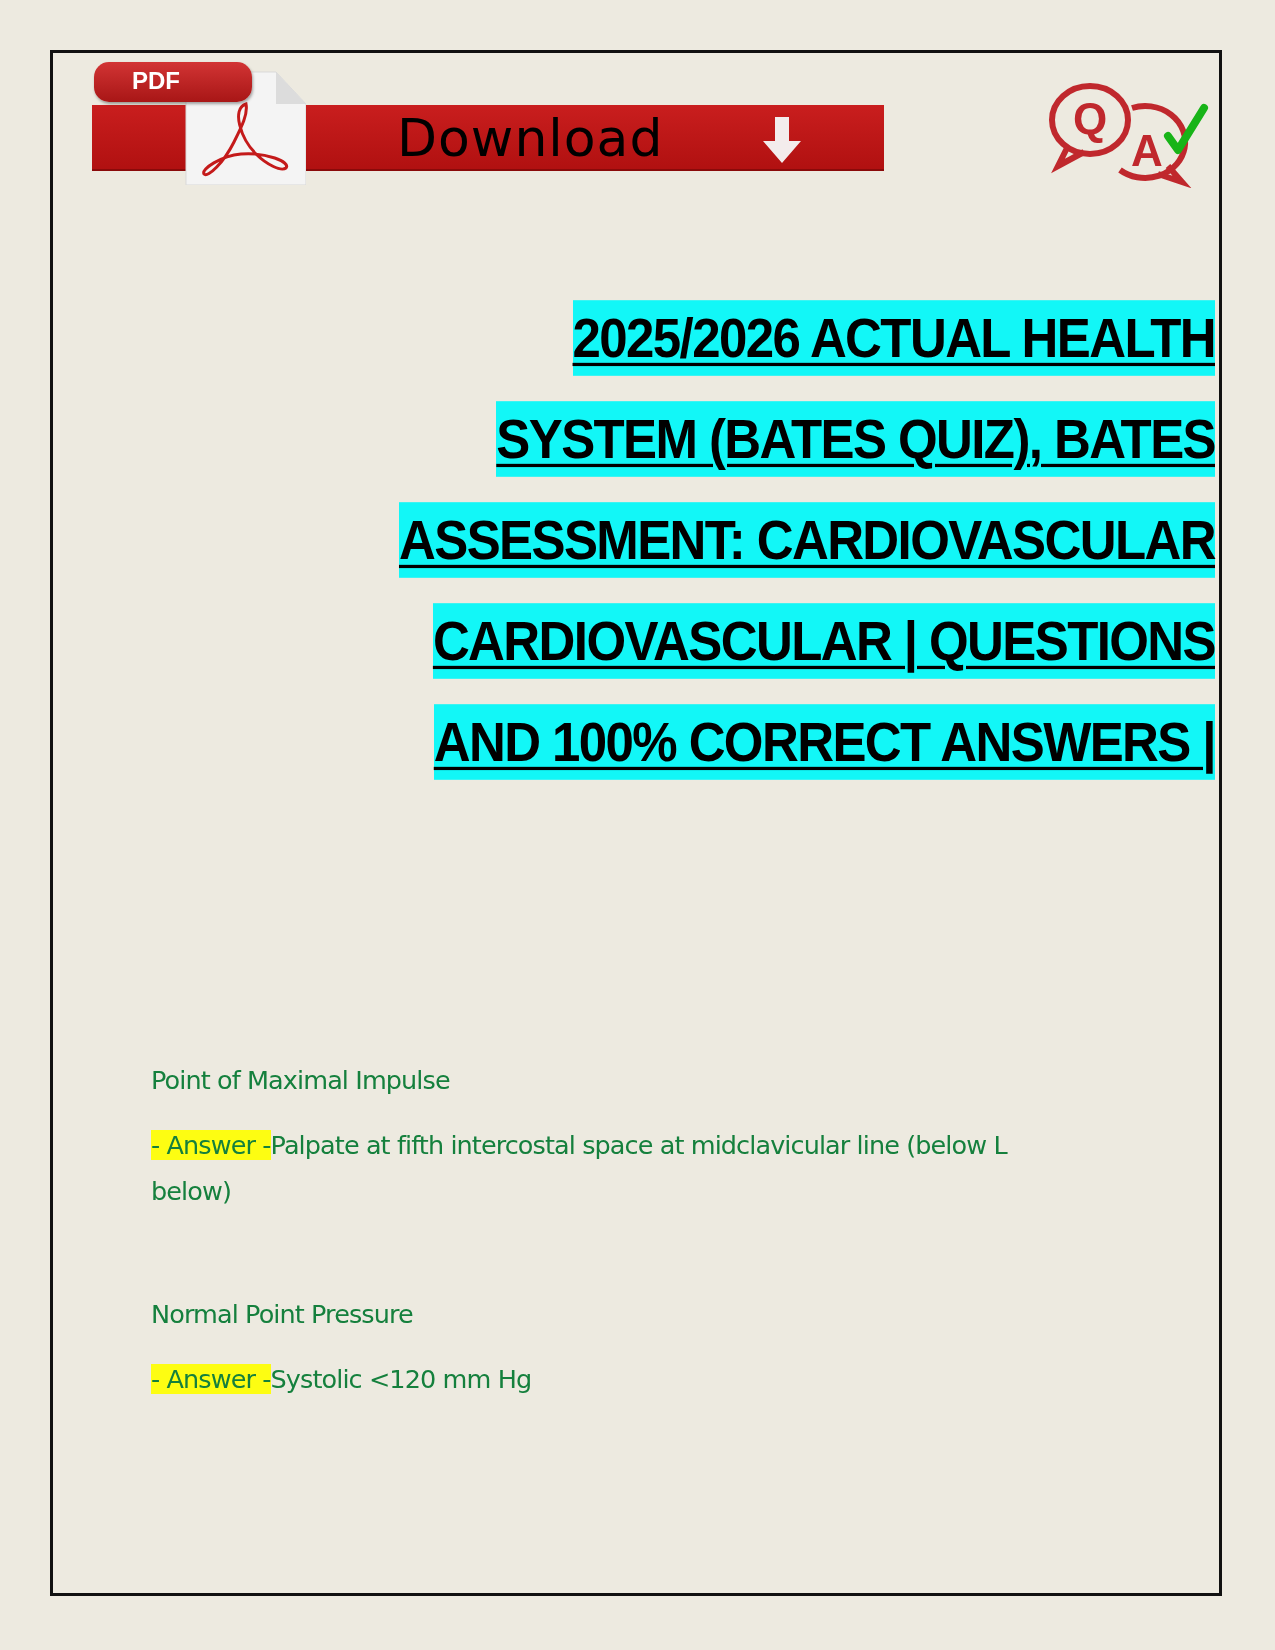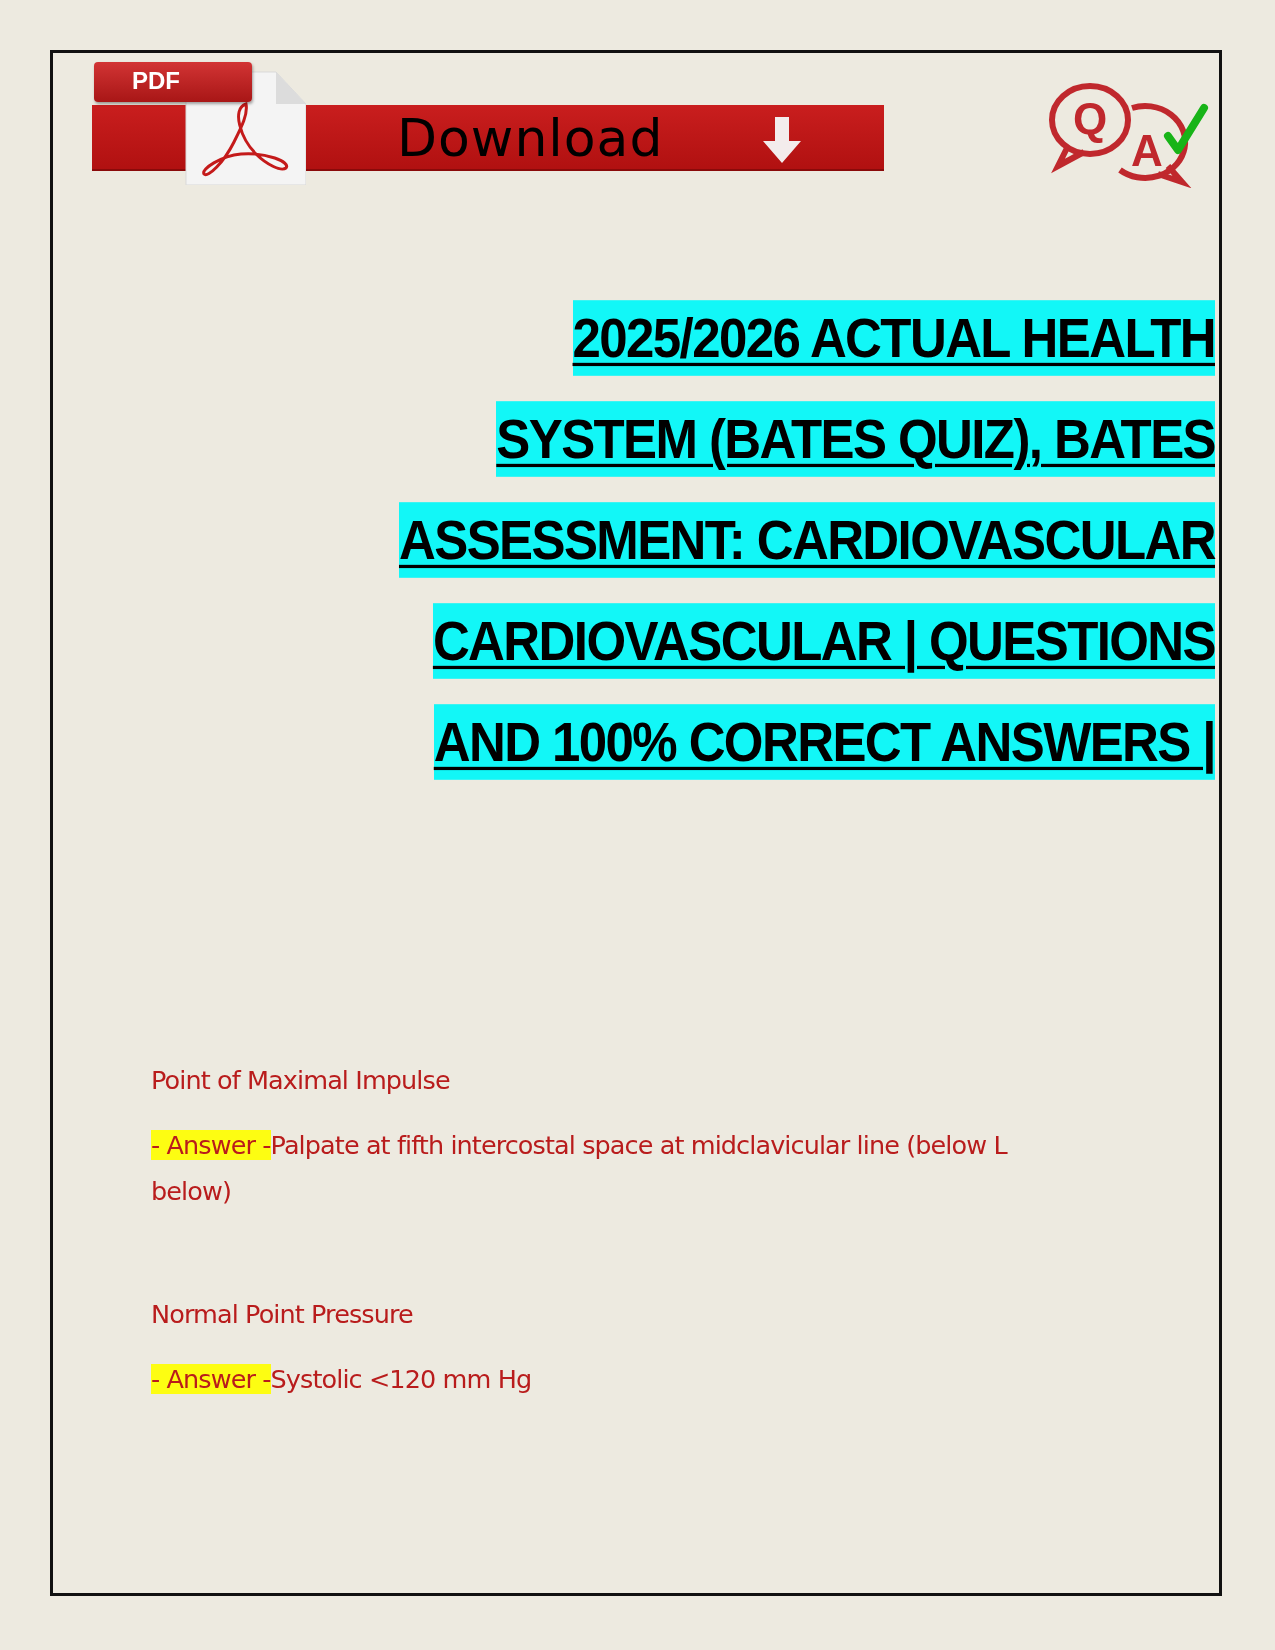--- a/index.html
+++ b/index.html
@@ -43,21 +43,21 @@
     position: absolute; left: 54px; top: 4px;
     width: 160px; height: 121px;
   }
   .pdf-banner .pdf-tab {
     position: absolute; left: 2px; top: 2px;
     width: 158px; height: 40px;
     background: linear-gradient(#d23434, #a81616);
     color: #fff; font-weight: bold;
     font-size: 24px; line-height: 38px;
     padding-left: 38px; box-sizing: border-box;
-    border-radius: 4px;
+    border-radius: 15px;
     box-shadow: 1px 2px 3px rgba(0,0,0,0.35);
   }
   
   .qa-logo {
     position: absolute; left: 1040px; top: 78px;
     width: 170px; height: 110px;
   }
   
   .title-block {
     position: absolute; left: 60px; top: 300px;
@@ -83,21 +83,21 @@
     transform: scaleY(1.08);
     display: inline-block;
     line-height: 60px;
   }
   
   .qa-body {
     position: absolute; left: 151px; top: 1060px;
     width: 1000px;
     font-family: "DejaVu Sans", sans-serif;
     font-size: 25.5px;
-    color: #b91c1c;
+    color: #15803d;
     letter-spacing: -0.9px;
   }
   .qa-item { margin-bottom: 0; }
   .question { line-height: 40px; height: 40px; }
   .answer { margin-top: 22px; line-height: 46px; }
   .hl { background: #fdfd12; }
   .gap1 { height: 80px; }
   .extra-line { margin-top: 22px; line-height: 40px; }
 </style>
 </head>

